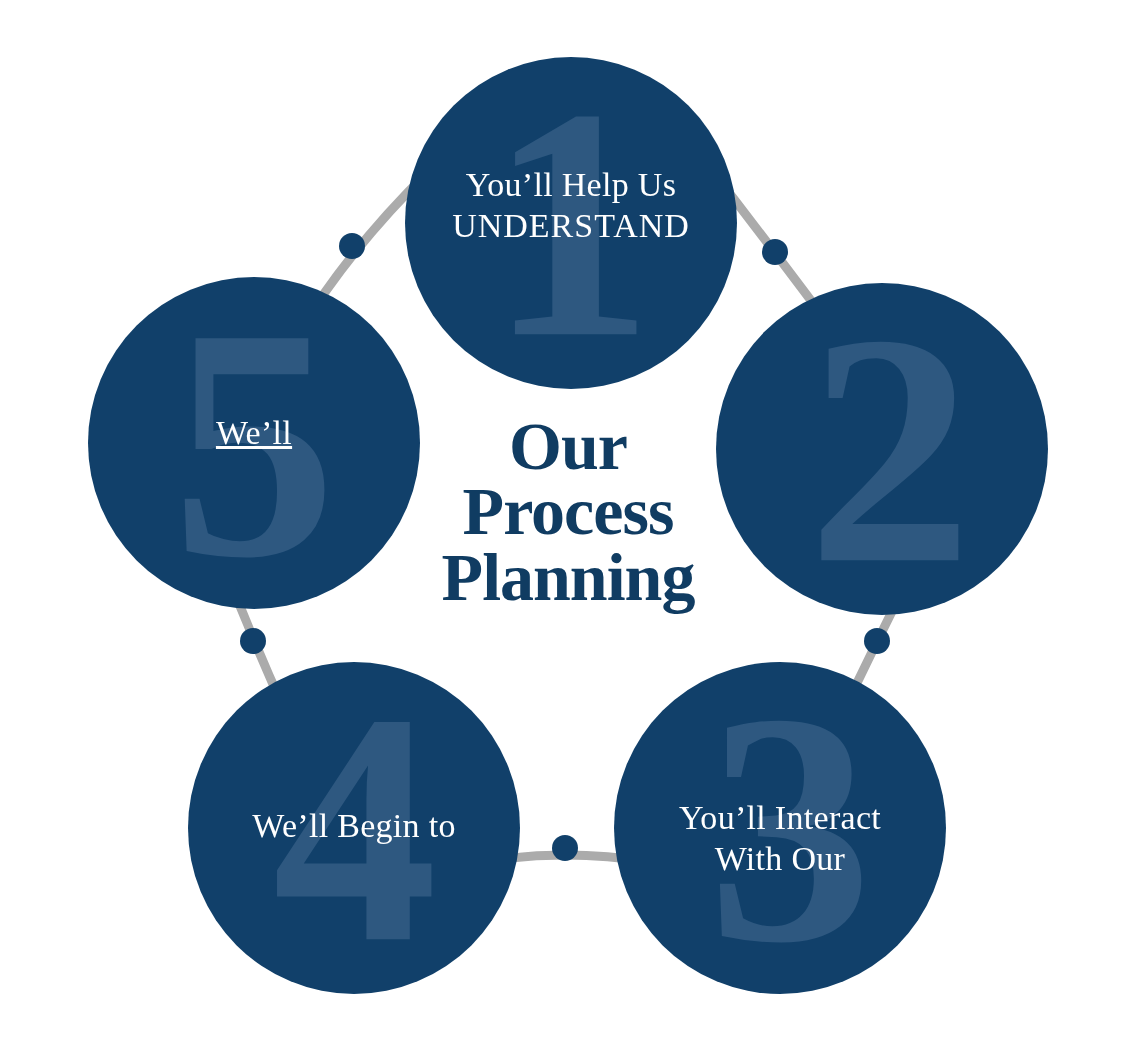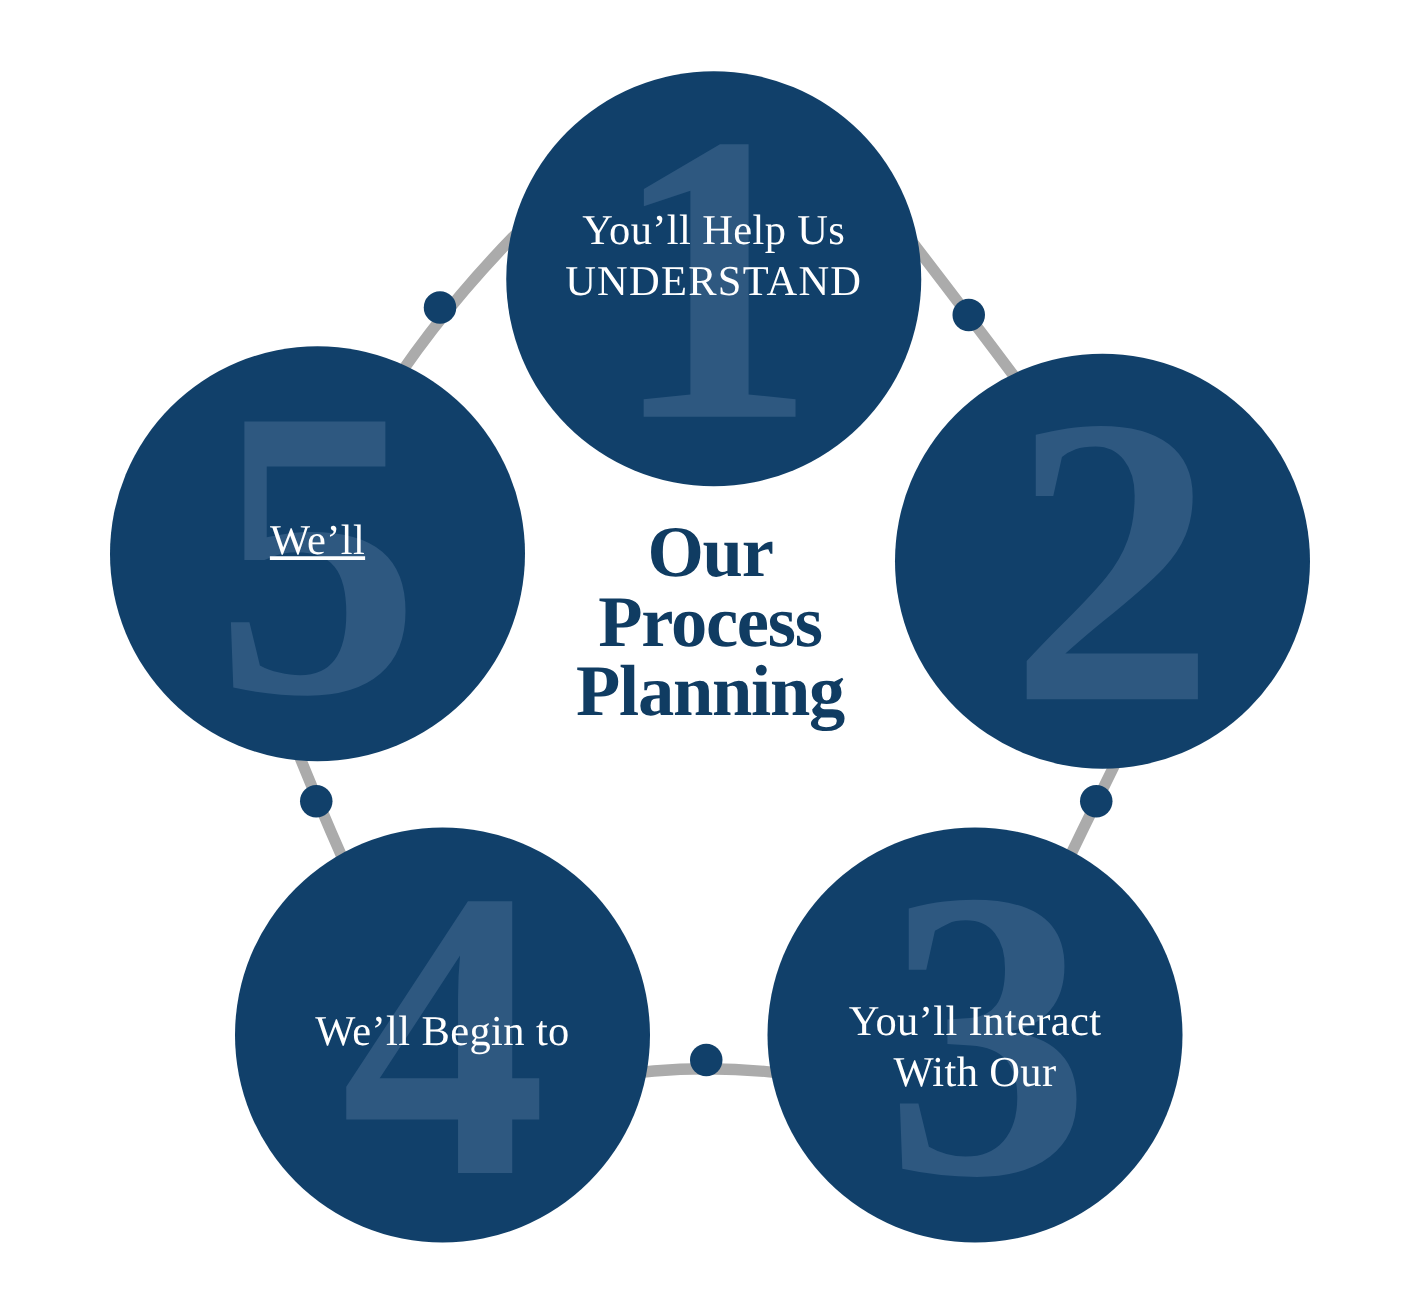--- a/index.html
+++ b/index.html
@@ -106,21 +106,21 @@
   #center-title {
     position: absolute;
     left: 380px;
     top: 414px;
     width: 376px;
     z-index: 3;
     text-align: center;
     color: #103C62;
     font-family: "Liberation Serif", "DejaVu Serif", serif;
     font-weight: 700;
-    font-size: 58px;
+    font-size: 68px;
     line-height: 0.96;
     letter-spacing: -1px;
   }
   #center-title .t-line { display: block; white-space: nowrap; }
 </style>
 </head>
 <body>
 
 <div id="stage">
 

